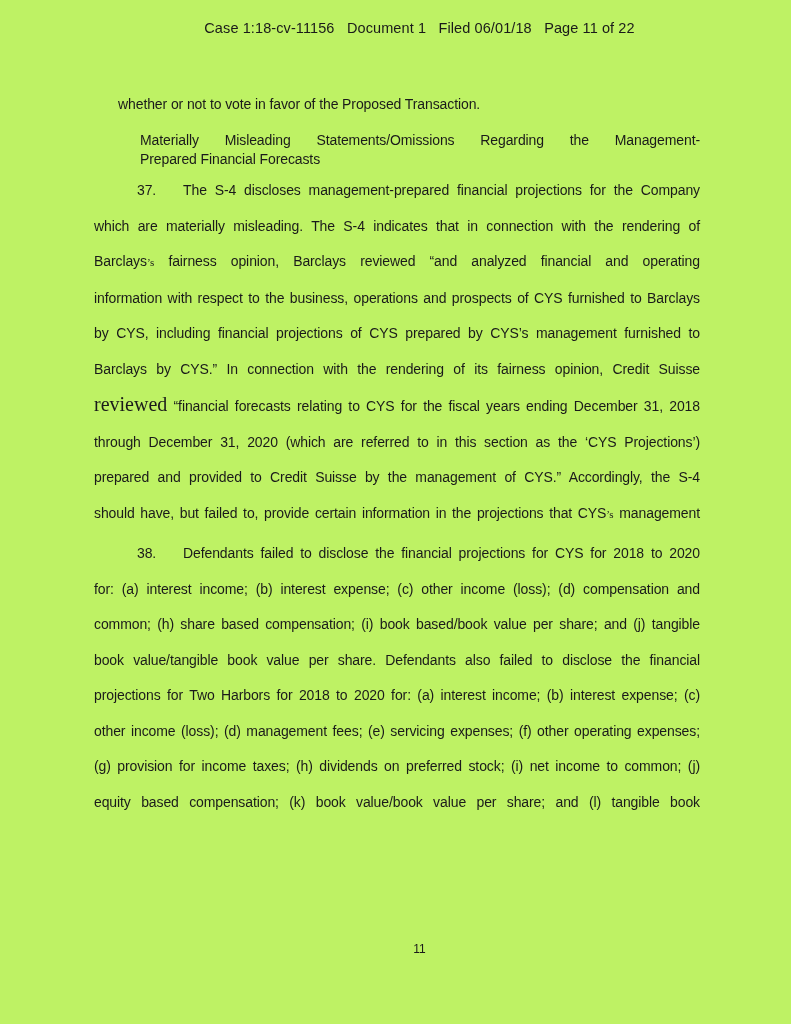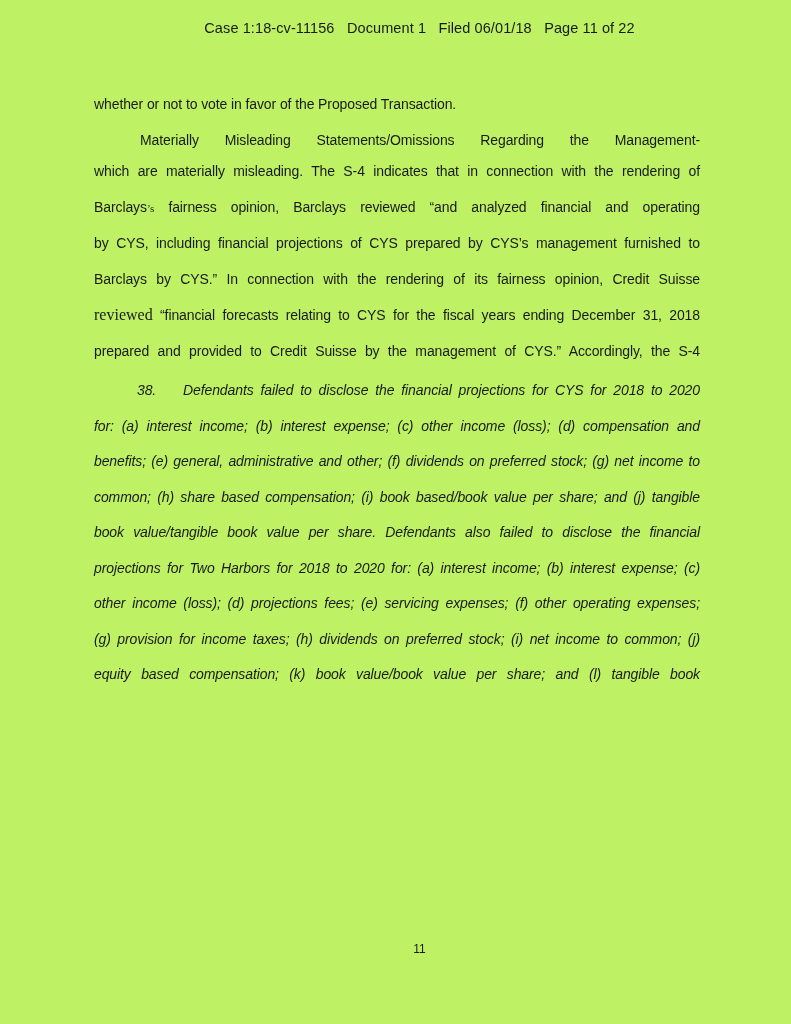--- a/index.html
+++ b/index.html
@@ -36,38 +36,39 @@
     text-align: justify;
     text-align-last: justify;
     text-justify: inter-word;
   }
   .line.last {
     text-align-last: left;
   }
   .intro {
     line-height: 18px;
     margin-bottom: 18px;
+    margin-left: 24px;
   }
   .heading {
     margin-left: 46px;
     line-height: 19px;
   }
   .para {
     line-height: 35.5px;
   }
   .para-37 { margin-top: 4px; }
-  .para-38 { margin-top: 4px; font-style: italic; }
+  .para-38 { margin-top: 4px; }
   .pnum {
     display: inline-block;
     margin-left: 43px;
     width: 46px;
   }
   .serif {
     font-family: "Liberation Serif", serif;
-    font-size: 16px;
+    font-size: 20px;
     letter-spacing: 0;
   }
   .serif.xs {
     font-size: 11px;
   }
   .pageno {
     position: absolute;
     top: 942px;
     left: 0;
     width: 100%;
@@ -81,39 +82,43 @@
 <div class="page">
 
   <div class="header">Case 1:18-cv-11156   Document 1   Filed 06/01/18   Page 11 of 22</div>
 
   <div class="body">
 
     <div class="line last intro">whether or not to vote in favor of the Proposed Transaction.</div>
 
     <div class="heading">
       <div class="line">Materially Misleading Statements/Omissions Regarding the Management-</div>
+      <div class="line last">Prepared Financial Forecasts</div>
     </div>
 
     <div class="para para-37">
+      <div class="line"><span class="pnum">37.</span><span>The S-4 discloses management-prepared financial projections for the Company</span></div>
       <div class="line"><span>which are materially misleading. The S-4 indicates that in connection with the rendering of</span></div>
       <div class="line"><span>Barclays</span><span class="serif xs">’s</span><span> fairness opinion, Barclays reviewed “and analyzed financial and operating</span></div>
+      <div class="line"><span>information with respect to the business, operations and prospects of CYS furnished to Barclays</span></div>
       <div class="line"><span>by CYS, including financial projections of CYS prepared by CYS’s management furnished to</span></div>
       <div class="line"><span>Barclays by CYS.” In connection with the rendering of its fairness opinion, Credit Suisse</span></div>
       <div class="line"><span class="serif">reviewed</span><span> “financial forecasts relating to CYS for the fiscal years ending December 31, 2018</span></div>
+      <div class="line"><span>through December 31, 2020 (which are referred to in this section as the ‘CYS Projections’)</span></div>
       <div class="line"><span>prepared and provided to Credit Suisse by the management of CYS.” Accordingly, the S-4</span></div>
+      <div class="line"><span>should have, but failed to, provide certain information in the projections that CYS</span><span class="serif xs">’s</span><span> management</span></div>
     </div>
 
     <div class="para para-38">
       <div class="line"><span class="pnum">38.</span><span>Defendants failed to disclose the financial projections for CYS for 2018 to 2020</span></div>
       <div class="line"><span>for: (a) interest income; (b) interest expense; (c) other income (loss); (d) compensation and</span></div>
-      <div class="line"><span>benefits; (e) general, administrative and other; (f) dividends on preferred stock; (g) net income to</span></div>
       <div class="line"><span>common; (h) share based compensation; (i) book based/book value per share; and (j) tangible</span></div>
       <div class="line"><span>book value/tangible book value per share. Defendants also failed to disclose the financial</span></div>
       <div class="line"><span>projections for Two Harbors for 2018 to 2020 for: (a) interest income; (b) interest expense; (c)</span></div>
-      <div class="line"><span>other income (loss); (d) projections fees; (e) servicing expenses; (f) other operating expenses;</span></div>
+      <div class="line"><span>other income (loss); (d) management fees; (e) servicing expenses; (f) other operating expenses;</span></div>
       <div class="line"><span>(g) provision for income taxes; (h) dividends on preferred stock; (i) net income to common; (j)</span></div>
       <div class="line"><span>equity based compensation; (k) book value/book value per share; and (l) tangible book</span></div>
     </div>
 
   </div>
 
   <div class="pageno">11</div>
 
 </div>
 

